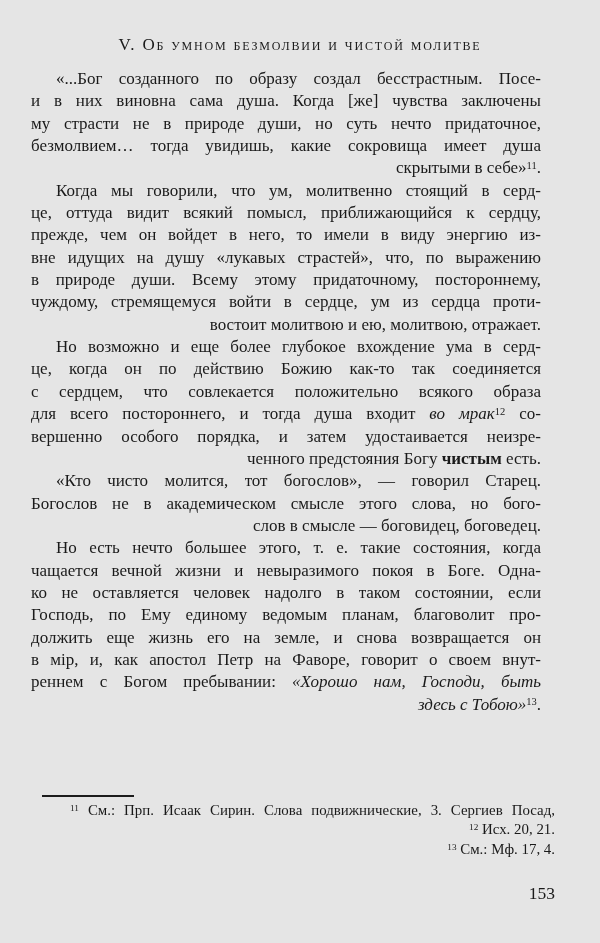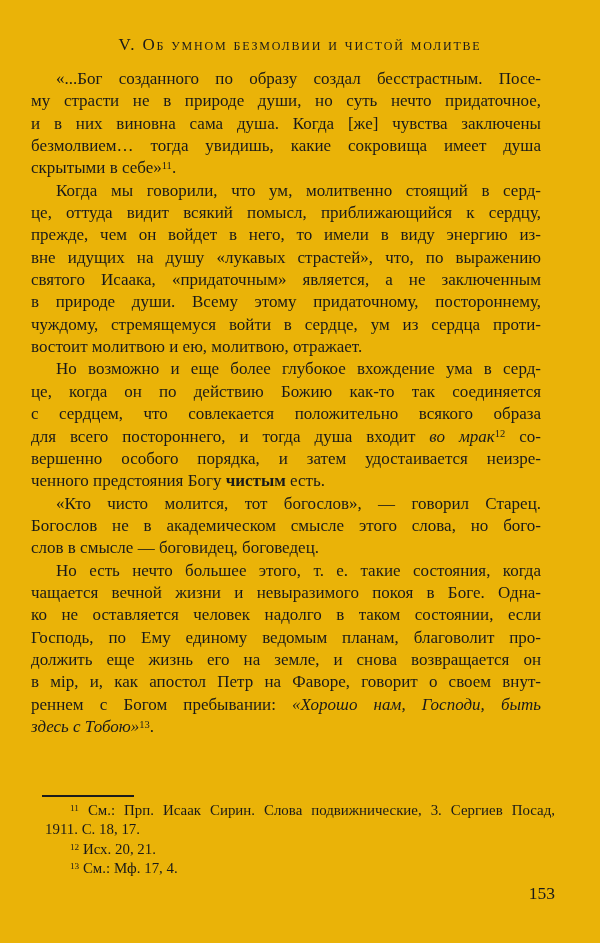--- a/index.html
+++ b/index.html
@@ -1,20 +1,20 @@
 <!DOCTYPE html>
 <html lang="ru"><head>
 <meta charset="utf-8">
 <style>
   html, body { margin: 0; padding: 0; }
   .page {
     position: relative;
     width: 600px;
     height: 943px;
-    background: #eab308;
+    background: #e5e5e5;
     color: #1a1a1a;
     font-family: "Liberation Serif", "DejaVu Serif", serif;
     overflow: hidden;
   }
   .running-head {
     position: absolute;
     top: 35px;
     left: 45px;
     width: 510px;
     text-align: center;
@@ -27,21 +27,21 @@
     position: absolute;
     top: 68px;
     left: 31px;
     width: 510px;
     font-size: 17px;
     line-height: 22.35px;
   }
   .line {
     height: 22.35px;
     overflow: hidden;
-    text-align: left;
+    text-align: right;
   }
   .line.just {
     text-align: justify;
     text-align-last: justify;
   }
   .line.indent { text-indent: 25px; }
   .line i { font-style: italic; font-family: Liberation Serif, serif; }
   .line b { font-weight: bold; }
   sup {
     font-size: 62%;
@@ -78,29 +78,28 @@
   }
 </style>
 </head>
 <body>
 
 <div class="page">
   <div class="running-head">V. Об умном безмолвии и чистой молитве</div>
 
   <div class="text-block" id="body-container">
       <div class="line just indent"><span>«...Бог созданного по образу создал бесстрастным. Посе-</span></div>
+      <div class="line just"><span>и в них виновна сама душа. Когда [же] чувства заключены</span></div>
       <div class="line just"><span>му страсти не в природе души, но суть нечто придаточное,</span></div>
-      <div class="line just"><span>и в них виновна сама душа. Когда [же] чувства заключены</span></div>
       <div class="line just"><span>безмолвием… тогда увидишь, какие сокровища имеет душа</span></div>
       <div class="line"><span>скрытыми в себе»</span><sup>11</sup><span>.</span></div>
       <div class="line just indent"><span>Когда мы говорили, что ум, молитвенно стоящий в серд-</span></div>
       <div class="line just"><span>це, оттуда видит всякий помысл, приближающийся к сердцу,</span></div>
       <div class="line just"><span>прежде, чем он войдет в него, то имели в виду энергию из-</span></div>
       <div class="line just"><span>вне идущих на душу «лукавых страстей», что, по выражению</span></div>
-      <div class="line just"><span>святого Исаака, «придаточным» является, а не заключенным</span></div>
       <div class="line just"><span>в природе души. Всему этому придаточному, постороннему,</span></div>
       <div class="line just"><span>чуждому, стремящемуся войти в сердце, ум из сердца проти-</span></div>
       <div class="line"><span>востоит молитвою и ею, молитвою, отражает.</span></div>
       <div class="line just indent"><span>Но возможно и еще более глубокое вхождение ума в серд-</span></div>
       <div class="line just"><span>це, когда он по действию Божию как-то так соединяется</span></div>
       <div class="line just"><span>с сердцем, что совлекается положительно всякого образа</span></div>
       <div class="line just"><span>для всего постороннего, и тогда душа входит </span><i>во мрак</i><sup>12</sup><span> со-</span></div>
       <div class="line just"><span>вершенно особого порядка, и затем удостаивается неизре-</span></div>
       <div class="line"><span>ченного предстояния Богу </span><b>чистым</b><span> есть.</span></div>
       <div class="line just indent"><span>«Кто чисто молится, тот богослов», — говорил Старец.</span></div>
@@ -113,19 +112,18 @@
       <div class="line just"><span>должить еще жизнь его на земле, и снова возвращается он</span></div>
       <div class="line just"><span>в мір, и, как апостол Петр на Фаворе, говорит о своем внут-</span></div>
       <div class="line just"><span>реннем с Богом пребывании: </span><i>«Хорошо нам, Господи, быть</i></div>
       <div class="line"><i>здесь с Тобою»</i><sup>13</sup><span>.</span></div>
     </div>
 
   <div class="fn-rule"></div>
 
   <div class="footnotes" id="fn-container">
       <div class="line just indent"><sup>11</sup><span> См.: Прп. Исаак Сирин. Слова подвижнические, 3. Сергиев Посад,</span></div>
-      <div class="line"><span>1911. С. 18, 17.</span></div>
       <div class="line indent"><sup>12</sup><span> Исх. 20, 21.</span></div>
       <div class="line indent"><sup>13</sup><span> См.: Мф. 17, 4.</span></div>
     </div>
 
   <div class="page-number">153</div>
 </div>
 
 </body></html>

